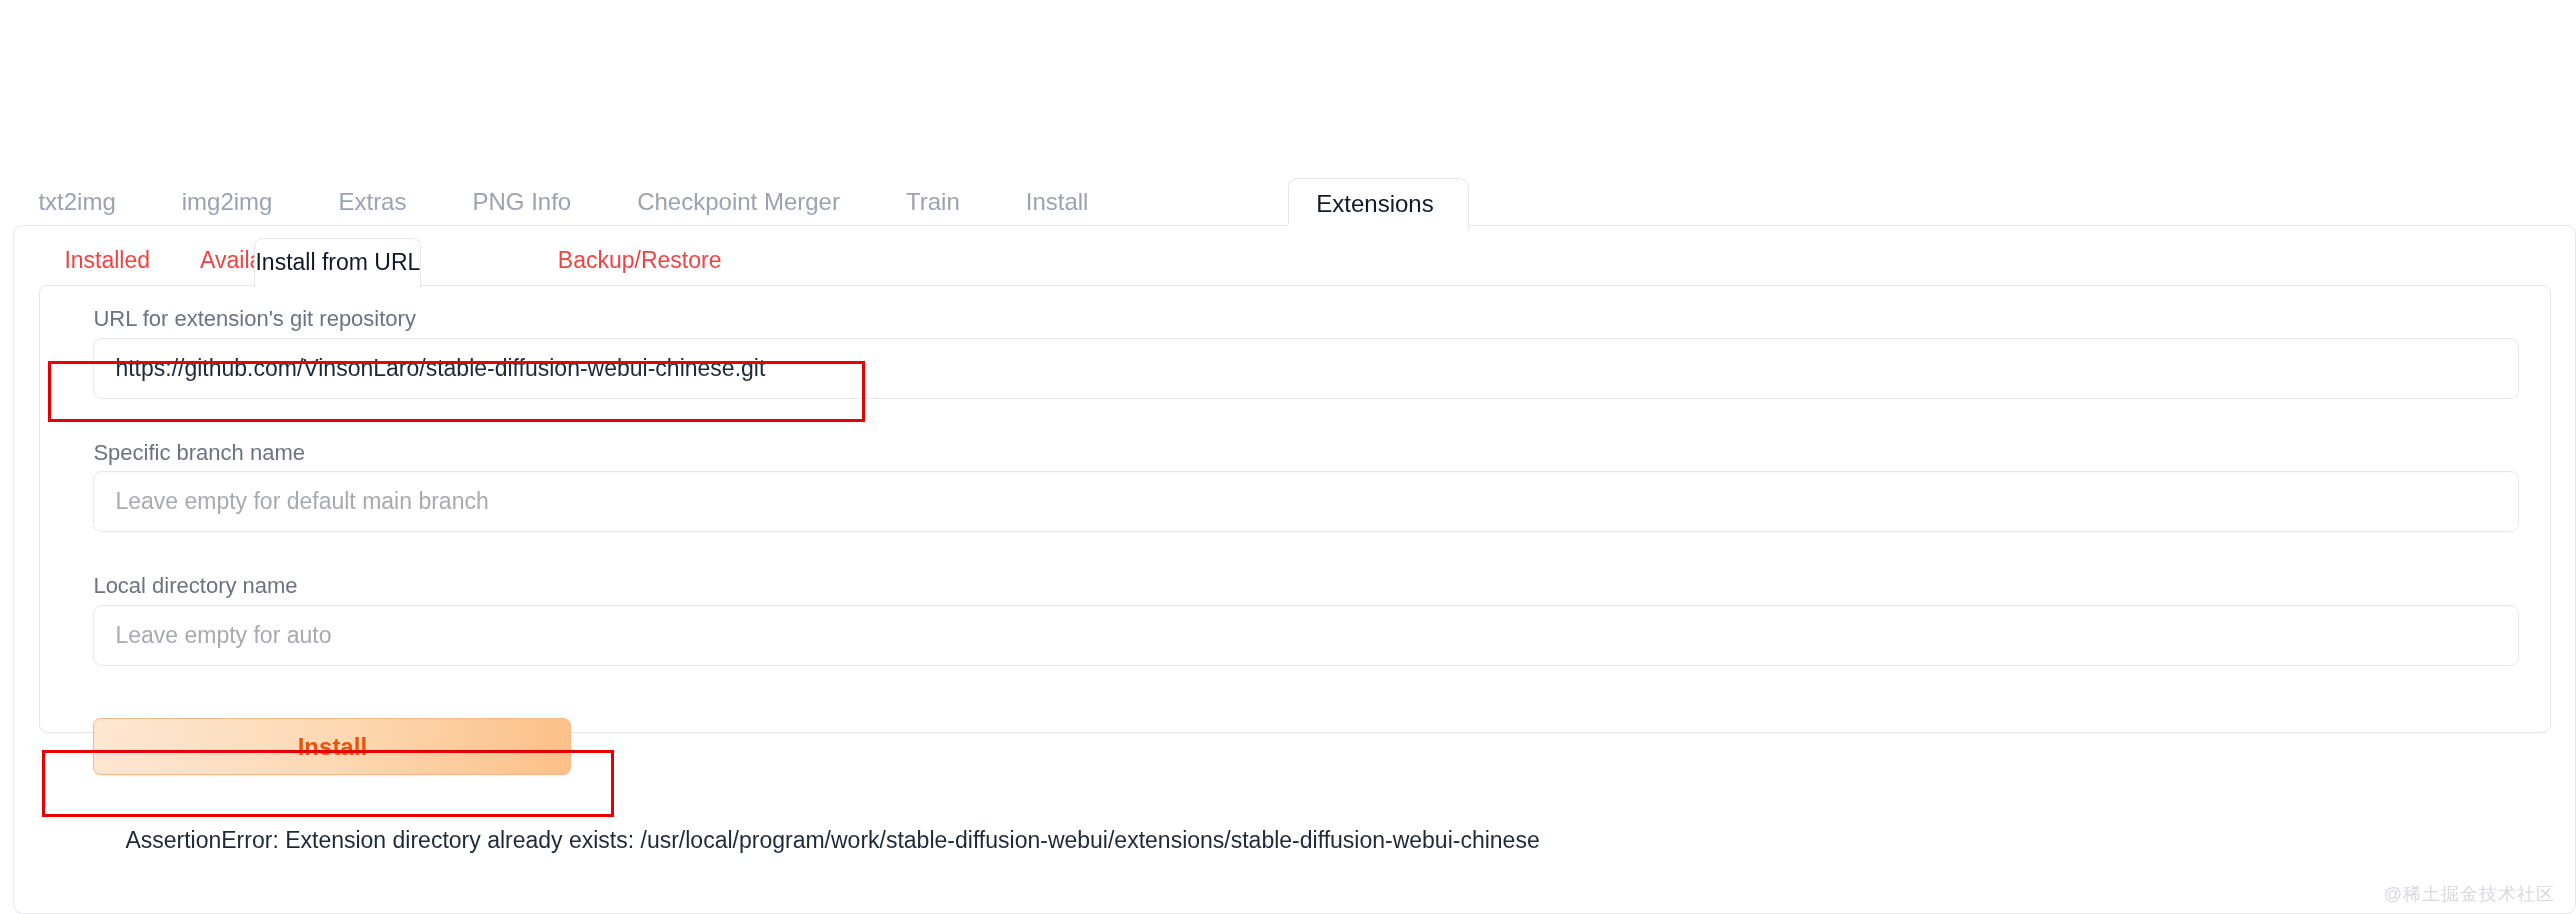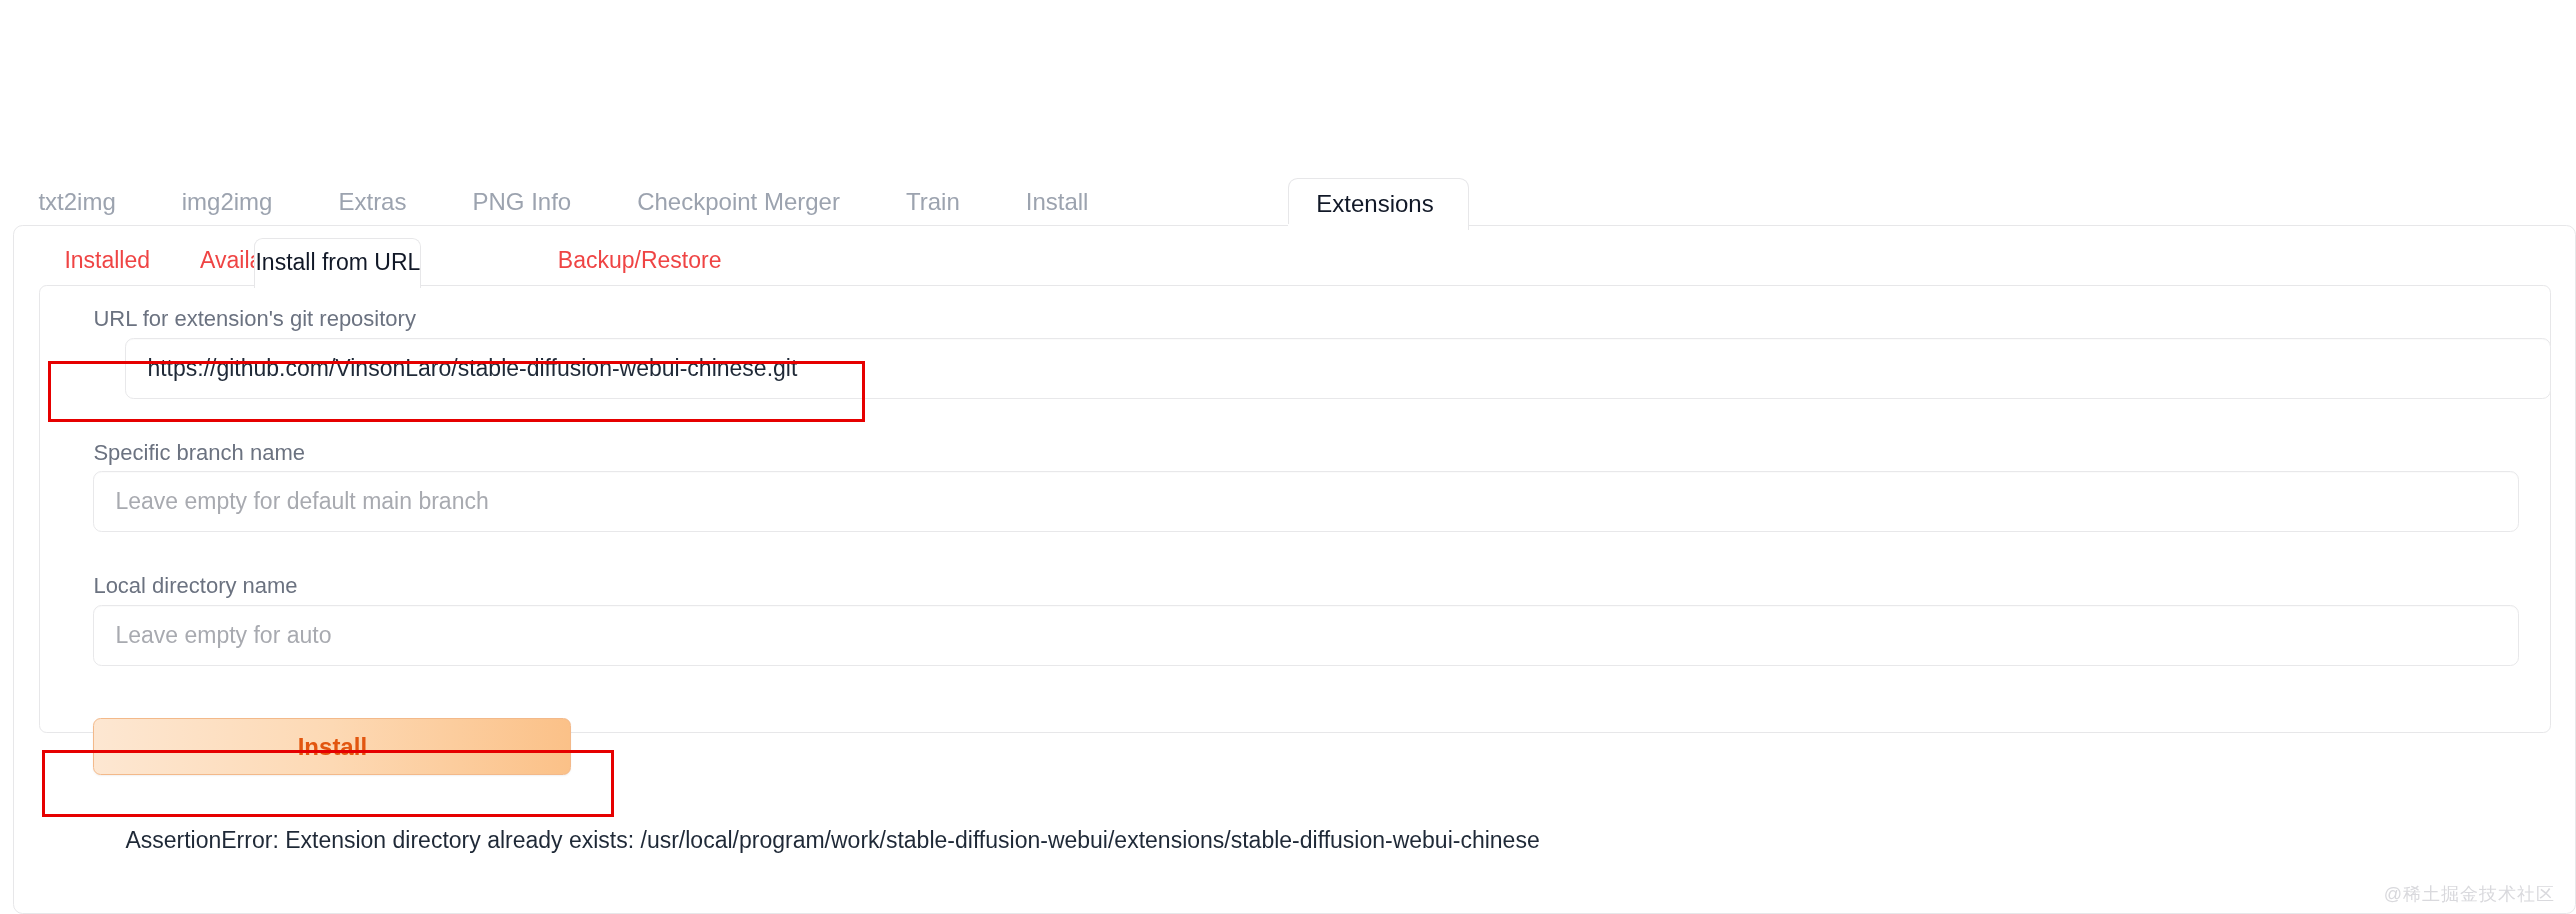--- a/index.html
+++ b/index.html
@@ -225,21 +225,21 @@
     display: flex;
     align-items: center;
     padding: 0 21px;
     font-size: 23px;
     color: #1f2937;
     box-shadow: inset 0 1px 1px rgba(0,0,0,0.02);
   }
   .text-input.placeholder { color: #a8aab0; }
 
   .field-url-label   { position:absolute; left:53px;  top:21px;  }
-  .field-url-input   { position:absolute; left:53px;  top:52px;  width:2426px;margin-left:32px; }
+  .field-url-input   { position:absolute; left:53px;  top:52px;  width:2426px; }
   .field-br-label    { position:absolute; left:53px;  top:155px; }
   .field-br-input    { position:absolute; left:53px;  top:185px; width:2426px; }
   .field-dir-label   { position:absolute; left:53px;  top:288px; }
   .field-dir-input   { position:absolute; left:53px;  top:319px; width:2426px; }
 
   
   .install-btn {
     position: absolute;
     left: 53px;
     top: 432px;

